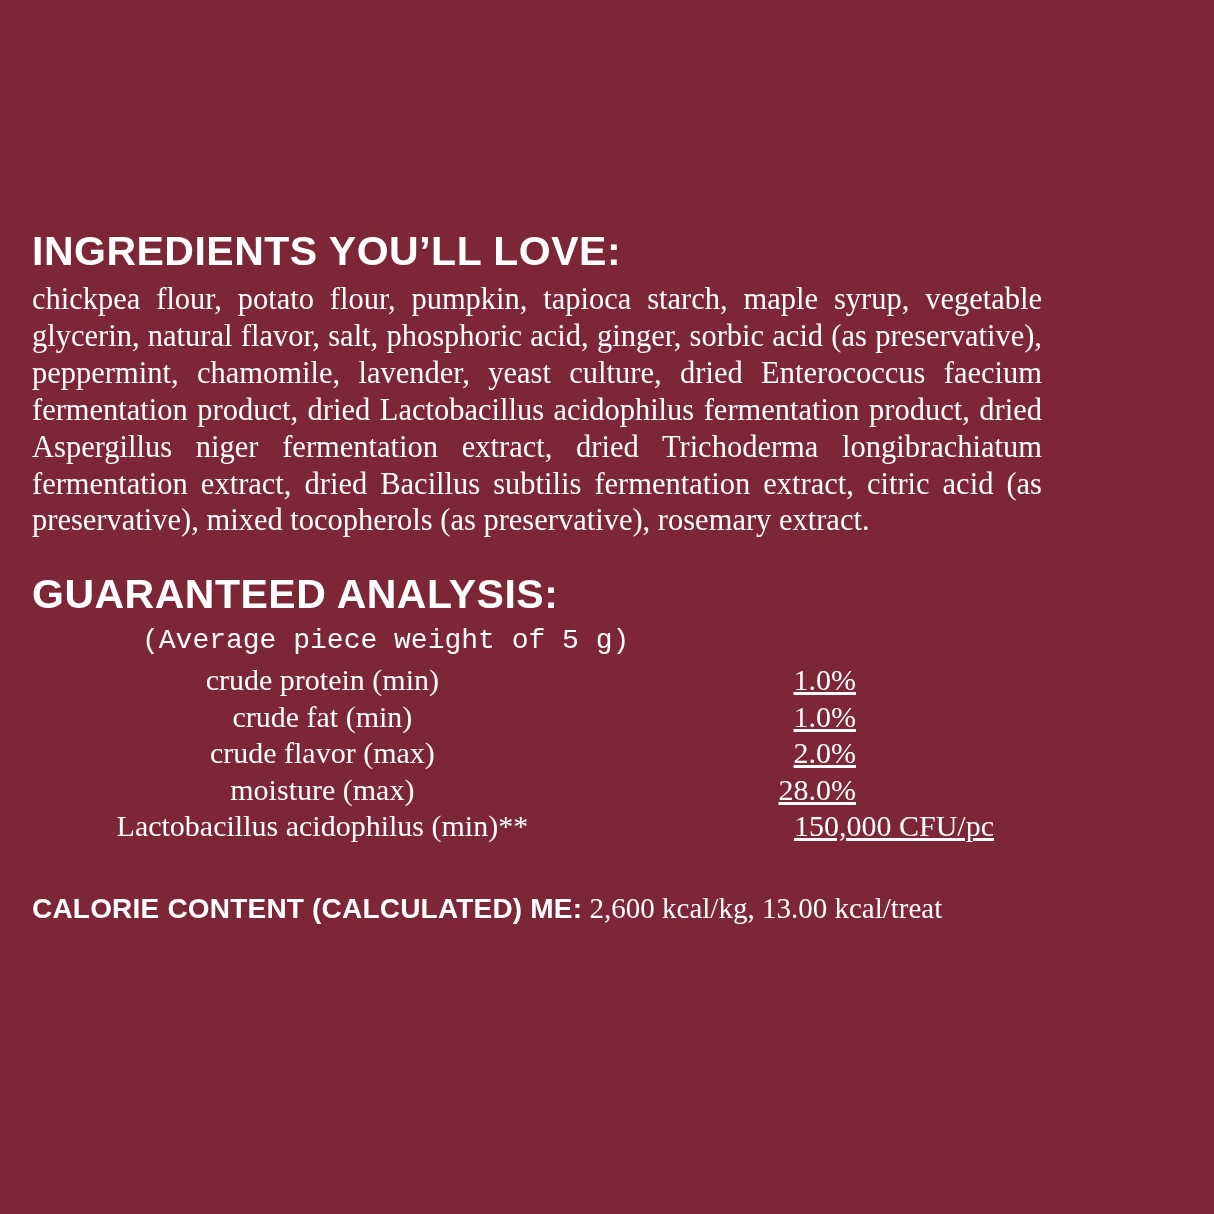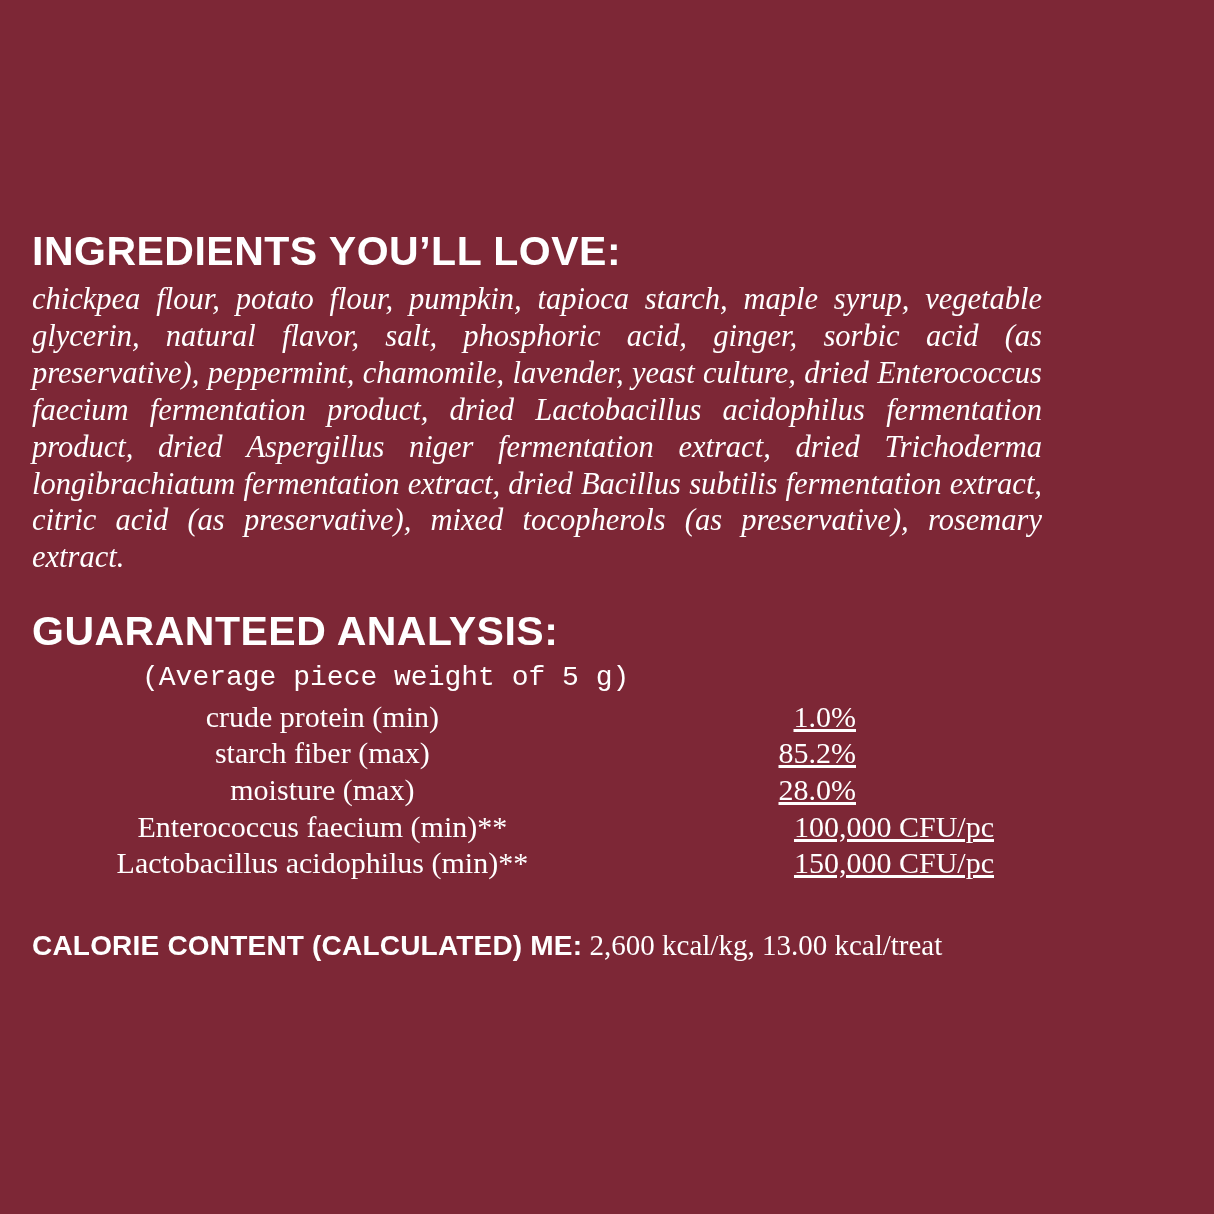--- a/index.html
+++ b/index.html
@@ -32,21 +32,20 @@
   }
   .ingredients-body {
     font-family: "Liberation Serif", serif;
     font-size: 30.5px;
     line-height: 1.21;
     text-align: justify;
     text-justify: inter-word;
     margin: 0;
     padding-right: 140px;
     color: #ffffff;
-    font-style: italic;
   }
   .ga-block {
     margin-top: 34px;
   }
   .avg-weight {
     font-family: Liberation Mono, monospace;
     font-size: 28px;
     line-height: 1.2;
     margin: 2px 0 4px 110px;
   }
@@ -110,30 +109,30 @@
 
     <div class="avg-weight">(Average piece weight of 5 g)</div>
 
     <table class="ga-table">
       <tbody>
         <tr>
           <td class="label">crude protein (min)</td>
           <td class="value">1.0%</td>
         </tr>
         <tr>
-          <td class="label">starch fiber (max)</td>
-          <td class="value">85.2%</td>
+          <td class="label">crude fat (min)</td>
+          <td class="value">1.0%</td>
+        </tr>
+        <tr>
+          <td class="label">crude flavor (max)</td>
+          <td class="value">2.0%</td>
         </tr>
         <tr>
           <td class="label">moisture (max)</td>
           <td class="value">28.0%</td>
-        </tr>
-        <tr>
-          <td class="label">Enterococcus faecium (min)**</td>
-          <td class="value" style="padding-right:188px;">100,000 CFU/pc</td>
         </tr>
         <tr>
           <td class="label">Lactobacillus acidophilus (min)**</td>
           <td class="value" style="padding-right:188px;">150,000 CFU/pc</td>
         </tr>
       </tbody>
     </table>
 
   </div>
 

